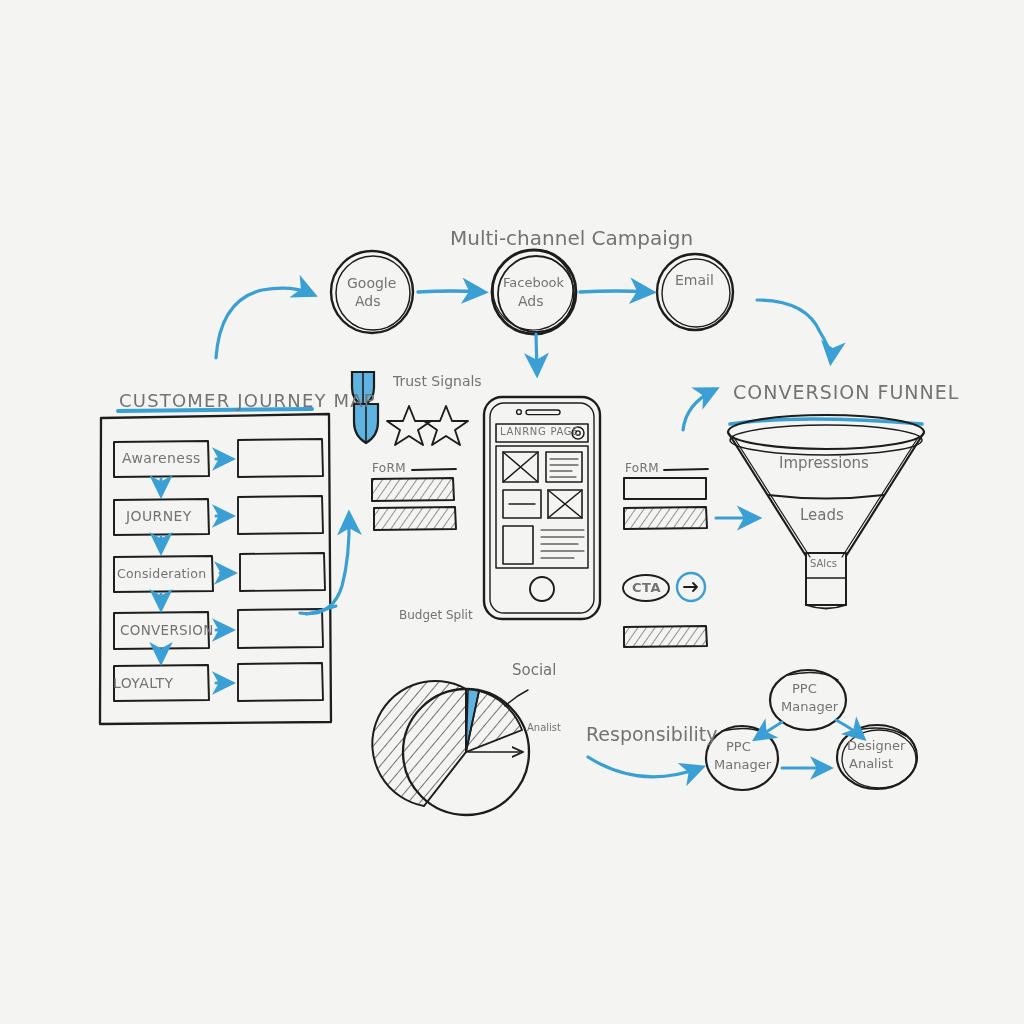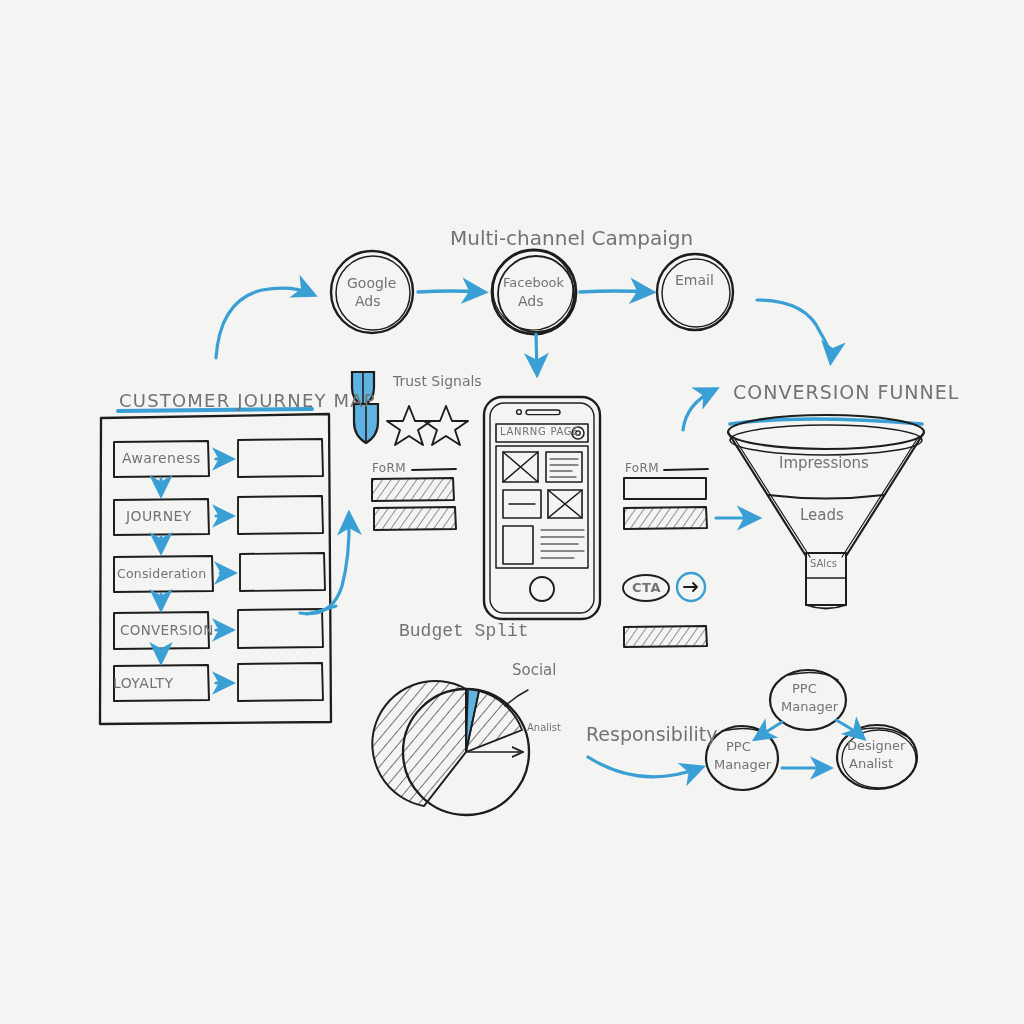--- a/index.html
+++ b/index.html
@@ -270,21 +270,21 @@
 
 <div class="lbl" style="left:500px;top:426px;font-size:10px;letter-spacing:0.7px;">LANRNG PAGE</div>
 
 <div class="lbl" style="left:632px;top:580px;font-size:13px;letter-spacing:0.5px;font-weight:bold;">CTA</div>
 
 <div class="lbl" style="left:733px;top:381px;font-size:19px;letter-spacing:1px;">CONVERSION FUNNEL</div>
 <div class="lbl" style="left:779px;top:454px;font-size:15px;">Impressions</div>
 <div class="lbl" style="left:800px;top:506px;font-size:15px;">Leads</div>
 <div class="lbl" style="left:810px;top:558px;font-size:10px;">SAlcs</div>
 
-<div class="lbl" style="left:399px;top:621px;font-size:18px;font-family:Liberation Mono, monospace;">Budget Split</div>
+<div class="lbl" style="left:399px;top:608px;font-size:12px;">Budget Split</div>
 <div class="lbl" style="left:512px;top:661px;font-size:15px;">Social</div>
 <div class="lbl" style="left:527px;top:722px;font-size:10px;">Analist</div>
 
 <div class="lbl" style="left:586px;top:723px;font-size:19px;">Responsibility</div>
 <div class="lbl" style="left:792px;top:681px;font-size:13px;">PPC</div>
 <div class="lbl" style="left:781px;top:699px;font-size:13px;">Manager</div>
 <div class="lbl" style="left:726px;top:739px;font-size:13px;">PPC</div>
 <div class="lbl" style="left:714px;top:757px;font-size:13px;">Manager</div>
 <div class="lbl" style="left:847px;top:738px;font-size:13px;">Designer</div>
 <div class="lbl" style="left:849px;top:756px;font-size:13px;">Analist</div>

